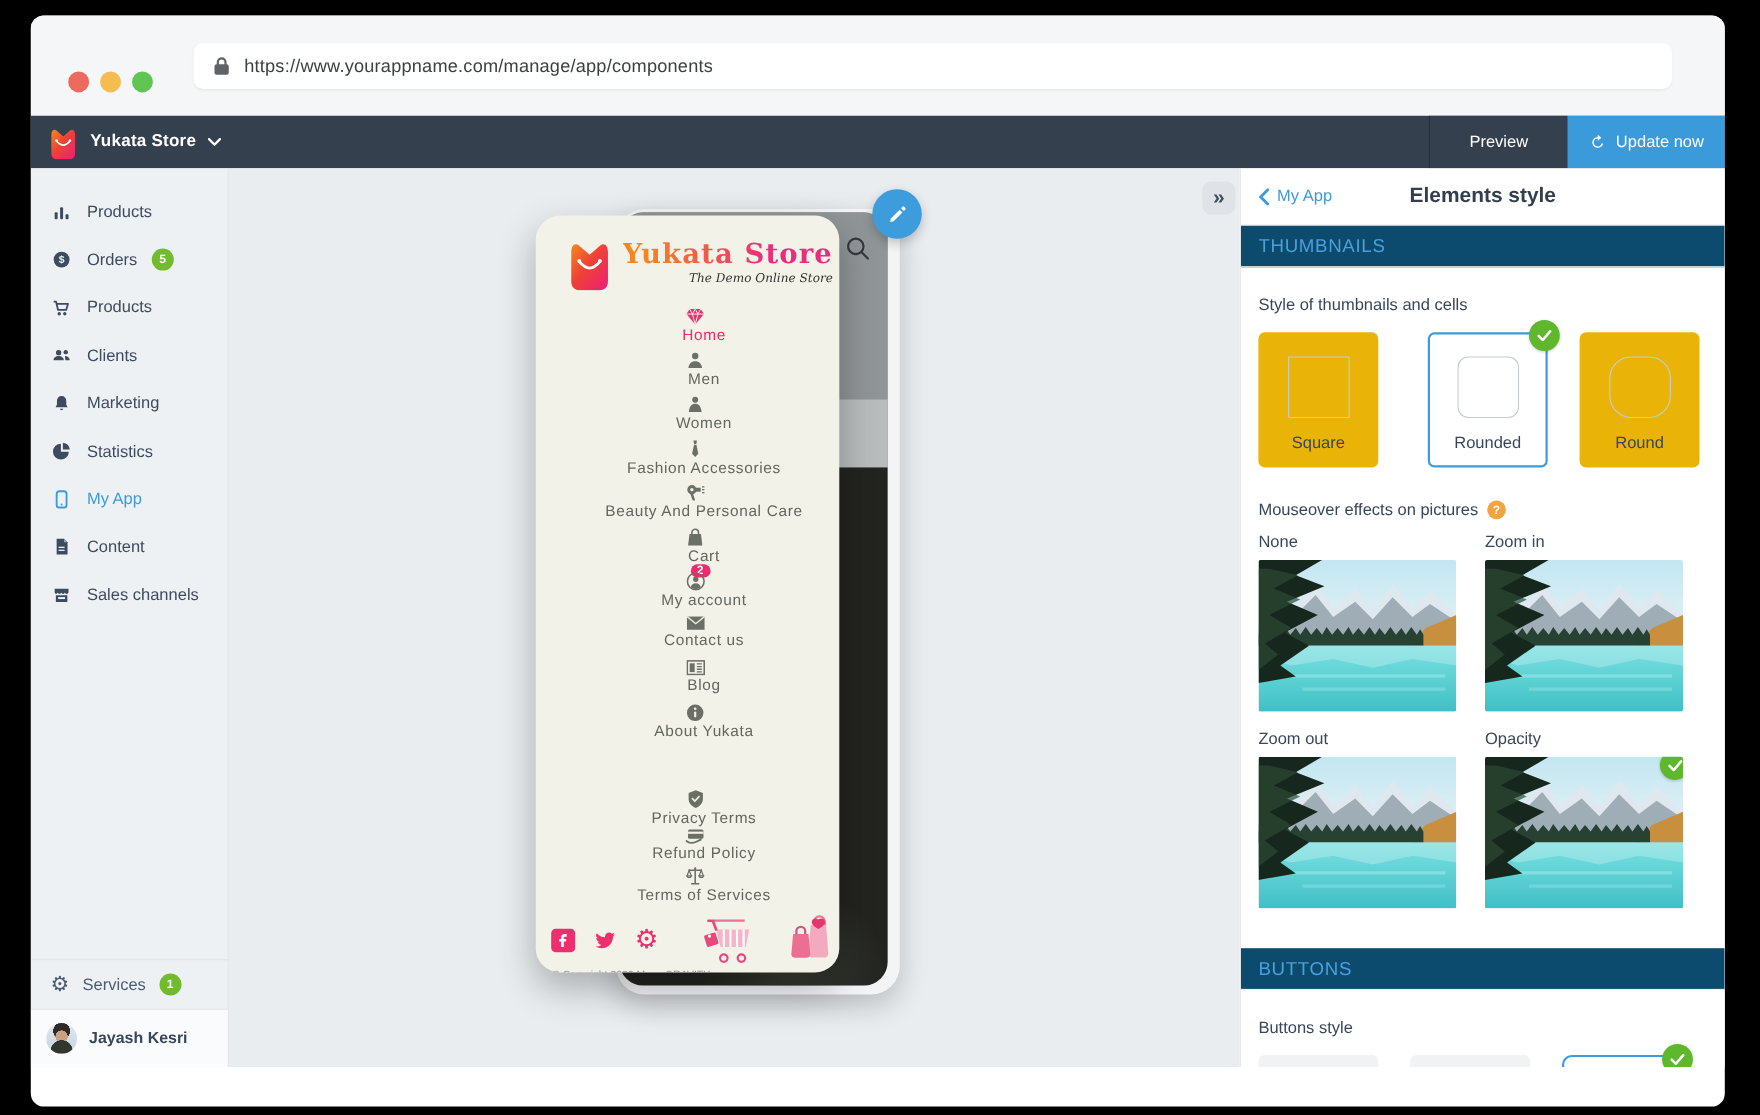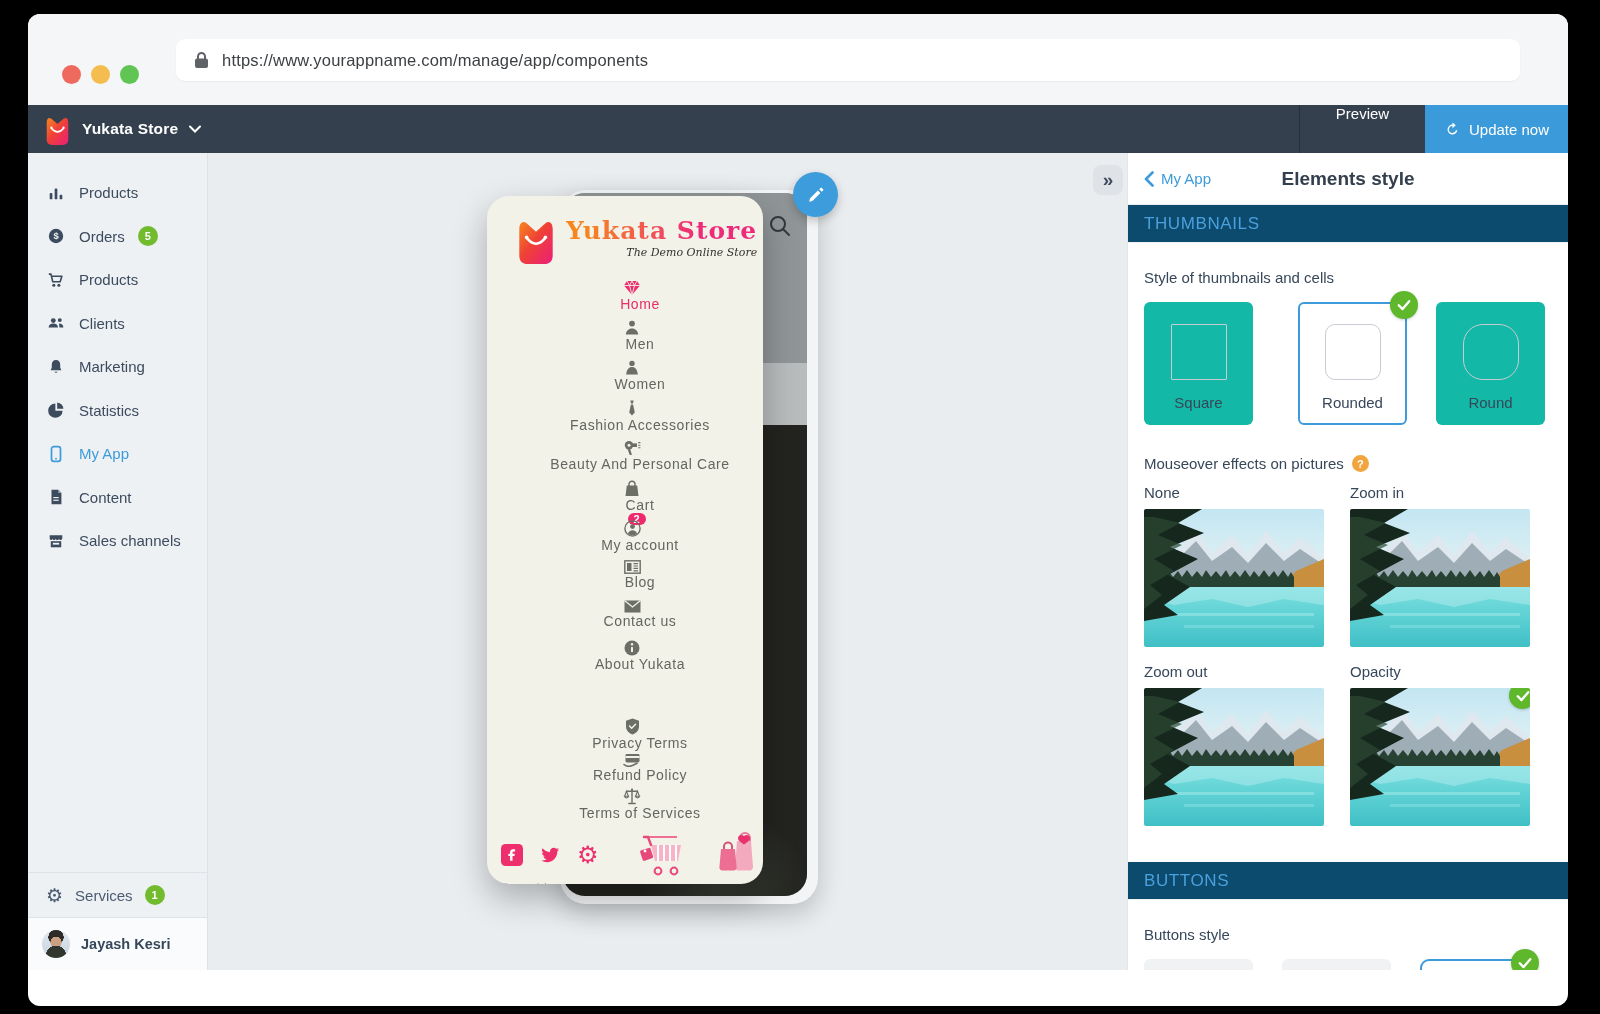--- a/index.html
+++ b/index.html
@@ -14,21 +14,21 @@
   .tl.red{ left:34px; background:#ee6a5f; } .tl.yellow{ left:63px; background:#f5bd4f; } .tl.green{ left:92px; background:#61c554; }
   .urlbar { position:absolute; left:148px; top:25px; width:1344px; height:42px; background:#fff; border-radius:9px;
             display:flex; align-items:center; padding-left:18px; gap:13px; box-shadow:0 1px 2px rgba(0,0,0,.05); }
   .url-text { font-size:16.5px; color:#3c4043; letter-spacing:.2px; }
 
   
   .navbar { height:48px; background:#35404e; display:flex; align-items:center; }
   .brand { display:flex; align-items:center; gap:11px; padding-left:16px; cursor:pointer; }
   .brand-name { color:#fff; font-size:15.5px; font-weight:bold; letter-spacing:.2px; }
   .nav-spacer { flex:1; }
-  .btn-preview { width:126px; height:48px; display:flex; align-items:flex-start; justify-content:center;
+  .btn-preview { width:126px; height:48px; display:flex; align-items:center; justify-content:center;
                  color:#fff; font-size:15px; background:#35404e; border-left:1px solid rgba(0,0,0,.25); cursor:pointer; }
   .btn-update { width:143px; height:48px; display:flex; align-items:center; justify-content:center; gap:8px;
                 color:#fff; font-size:15px; background:#3b9ad9; cursor:pointer; }
 
   
   .body { display:flex; height:817px; }
 
   
   .sidebar { width:180px; background:#eef1f4; border-right:1px solid #dde2e7; display:flex; flex-direction:column; }
   .side-list { padding-top:18px; }
@@ -105,21 +105,21 @@
   .p-header { height:52px; position:relative; display:flex; align-items:center; justify-content:center;
               border-bottom:1px solid #e9ebee; }
   .back-link { position:absolute; left:16px; display:flex; align-items:center; gap:7px; color:#3d9bdc;
                font-size:15px; cursor:pointer; }
   .p-title { font-size:19px; font-weight:bold; color:#333f4d; }
   .band { height:38px; background:#0c4a6e; display:flex; align-items:center; padding-left:16px;
           font-size:17px; color:#4aa0dc; letter-spacing:.6px; font-weight:400; border-bottom:1px solid #eef0f2; }
   .p-content { padding:0 16px; }
   .field-label { margin-top:26px; font-size:15px; color:#37475a; }
   .cards { margin-top:16px; display:flex; gap:29px; }
-  .card { width:109px; height:123px; border-radius:6px; background:#14b8a6; display:flex; flex-direction:column;
+  .card { width:109px; height:123px; border-radius:6px; background:#eab308; display:flex; flex-direction:column;
           align-items:center; cursor:pointer; position:relative; }
   .card .shape { width:56px; height:56px; border:1.5px solid #c6ccd2; margin-top:22px; background:transparent; }
   .shape.sq { border-radius:1px; } .shape.rd { border-radius:10px; } .shape.rn { border-radius:20px; }
   .card .c-label { margin-top:14px; font-size:15px; color:#37475a; }
   .card.selected { background:#fff; border:2px solid #3d9bdc;margin-left:16px; }
   .card.selected .shape { margin-top:20px; }
   .check { position:absolute; width:28px; height:28px; border-radius:50%; background:#5fb72c;
            display:flex; align-items:center; justify-content:center; box-shadow:0 1px 3px rgba(0,0,0,.2); }
   .card .check { top:-13px; right:-13px; }
   .mouseover-row { margin-top:30px; display:flex; align-items:center; gap:8px; }
@@ -421,36 +421,36 @@
                   <svg width="17" height="17" viewBox="0 0 17 17">
                     <circle cx="8.5" cy="8.5" r="7.6" fill="none" stroke="#6b6f66" stroke-width="1.4"></circle>
                     <circle cx="8.5" cy="6.6" r="2.4" fill="#6b6f66"></circle>
                     <path d="M3.9 13.8c.6-2.3 2.4-3.6 4.6-3.6s4 1.3 4.6 3.6a7.6 7.6 0 0 1-9.2 0z" fill="#6b6f66"></path>
                   </svg>
                 </span>
               <span class="ml">My account</span>
             </div>
             <div class="m-item">
               <span class="mi">
+                  <svg width="17" height="13" viewBox="0 0 17 13">
+                    <rect x=".5" y=".5" width="16" height="12" fill="#6b6f66"></rect>
+                    <path d="M.5.5l8 6.5 8-6.5" fill="none" stroke="#f2f2e9" stroke-width="1.3"></path>
+                  </svg>
+                </span>
+              <span class="ml">Contact us</span>
+            </div>
+            <div class="m-item">
+              <span class="mi">
                   <svg width="17" height="14" viewBox="0 0 17 14">
                     <rect x=".8" y=".8" width="15.4" height="12.4" fill="none" stroke="#6b6f66" stroke-width="1.4"></rect>
                     <rect x="3" y="3" width="4.5" height="8" fill="#6b6f66"></rect>
                     <path d="M9.5 3.6h4.5M9.5 6h4.5M9.5 8.4h4.5M9.5 10.8h4.5" stroke="#6b6f66" stroke-width="1.2"></path>
                   </svg>
                 </span>
               <span class="ml">Blog</span>
-            </div>
-            <div class="m-item">
-              <span class="mi">
-                  <svg width="17" height="13" viewBox="0 0 17 13">
-                    <rect x=".5" y=".5" width="16" height="12" fill="#6b6f66"></rect>
-                    <path d="M.5.5l8 6.5 8-6.5" fill="none" stroke="#f2f2e9" stroke-width="1.3"></path>
-                  </svg>
-                </span>
-              <span class="ml">Contact us</span>
             </div>
             <div class="m-item">
               <span class="mi">
                   <svg width="16" height="16" viewBox="0 0 16 16">
                     <circle cx="8" cy="8" r="7.5" fill="#6b6f66"></circle>
                     <rect x="7" y="6.8" width="2" height="5.4" rx="1" fill="#f2f2e9"></rect>
                     <circle cx="8" cy="4.3" r="1.2" fill="#f2f2e9"></circle>
                   </svg>
                 </span>
               <span class="ml">About Yukata</span>

